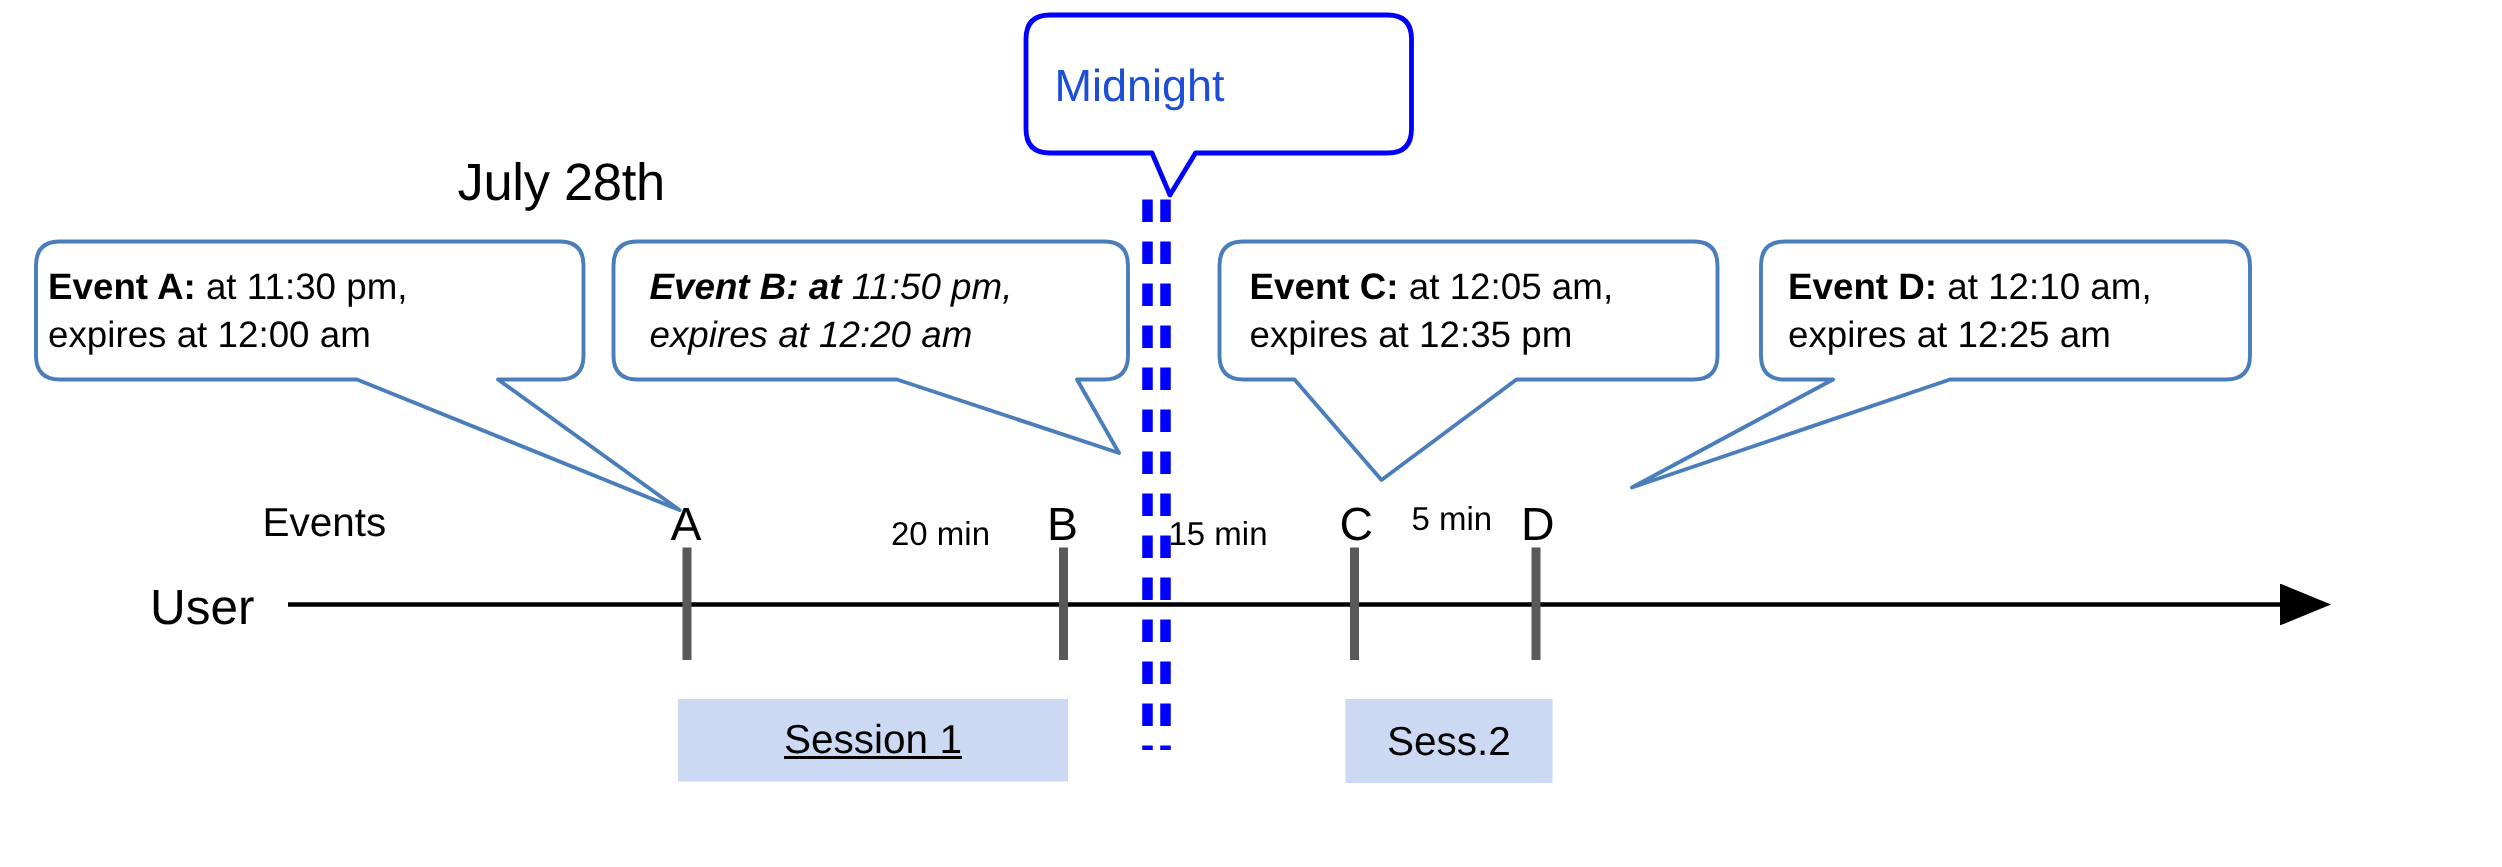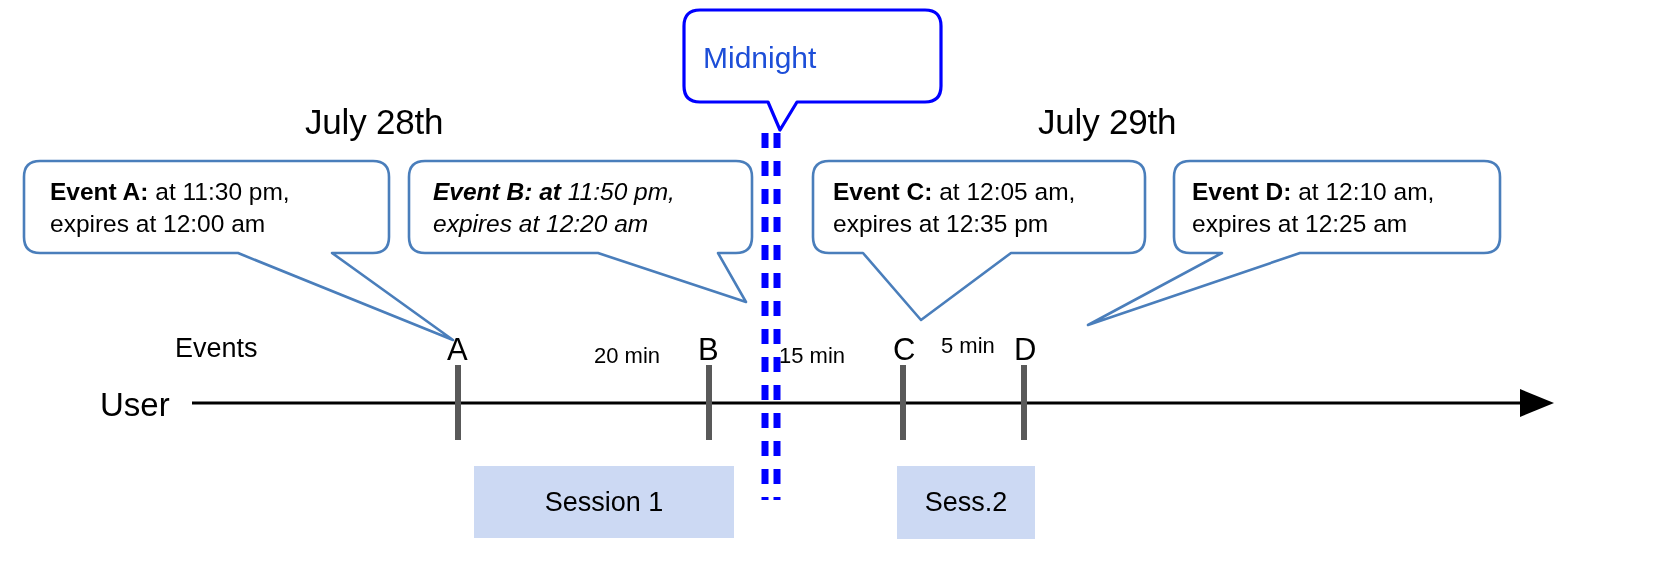--- a/index.html
+++ b/index.html
@@ -106,23 +106,22 @@
 
     <line x1="458" y1="365" x2="458" y2="440" stroke="#595959" stroke-width="6"></line>
     <line x1="709" y1="365" x2="709" y2="440" stroke="#595959" stroke-width="6"></line>
     <line x1="903" y1="365" x2="903" y2="440" stroke="#595959" stroke-width="6"></line>
     <line x1="1024" y1="365" x2="1024" y2="440" stroke="#595959" stroke-width="6"></line>
   </svg>
 
   <div class="midnight-text" style="left:703px; top:41px;">Midnight</div>
 
   <div class="txt day-label" style="left:305px; top:100px;">July 28th</div>
-  <div class="txt day-label" style="left:1038px; top:100px;">July 29th</div>
 
-  <div class="callout-text" style="left:50px; top:176px;">
+  <div class="callout-text" style="left:32px; top:176px;">
     <div><b>Event A:</b><span> at 11:30 pm,</span></div>
     <div>expires at 12:00 am</div>
   </div>
 
   <div class="callout-text" style="left:433px; top:176px;font-style:italic;">
     <div><b>Event B: at</b><span> 11:50 pm,</span></div>
     <div>expires at 12:20 am</div>
   </div>
 
   <div class="callout-text" style="left:833px; top:176px;">
@@ -140,16 +139,16 @@
 
   <div class="txt marker-letter" style="left:447px; top:331px;">A</div>
   <div class="txt marker-letter" style="left:698px; top:331px;">B</div>
   <div class="txt marker-letter" style="left:893px; top:331px;">C</div>
   <div class="txt marker-letter" style="left:1014px; top:331px;">D</div>
 
   <div class="txt gap-label" style="left:594px; top:342px;">20 min</div>
   <div class="txt gap-label" style="left:779px; top:342px;">15 min</div>
   <div class="txt gap-label" style="left:941px; top:332px;">5 min</div>
 
-  <div class="session-box" style="left:474px; top:466px; width:260px; height:72px;">Session 1</div>
-  <div class="session-box" style="left:897px; top:466px; width:138px; height:73px;">Sess.2</div>
+  <div class="session-box" style="left:452px; top:466px; width:260px; height:55px;text-decoration:underline;">Session 1</div>
+  <div class="session-box" style="left:897px; top:466px; width:138px; height:56px;">Sess.2</div>
 
 </div>
 
 </body></html>

